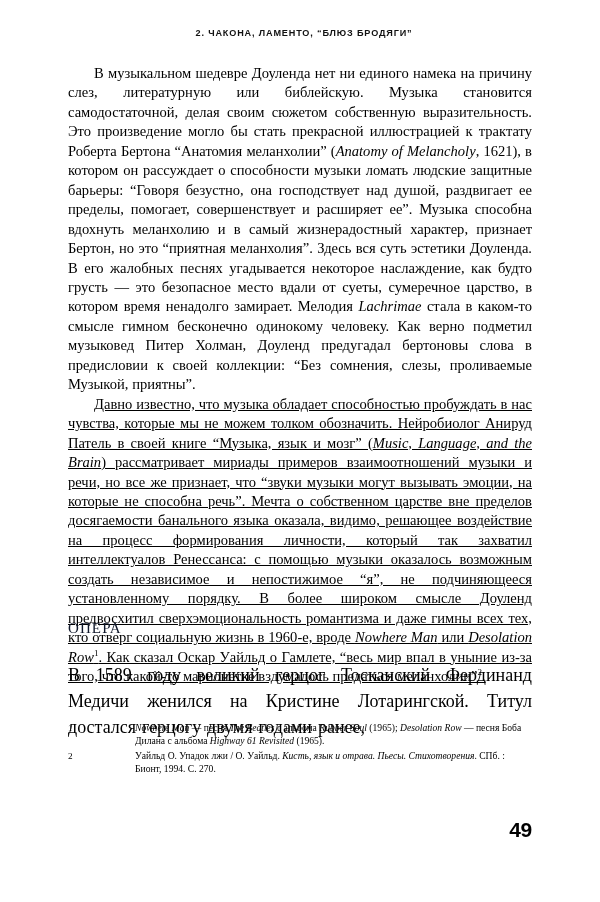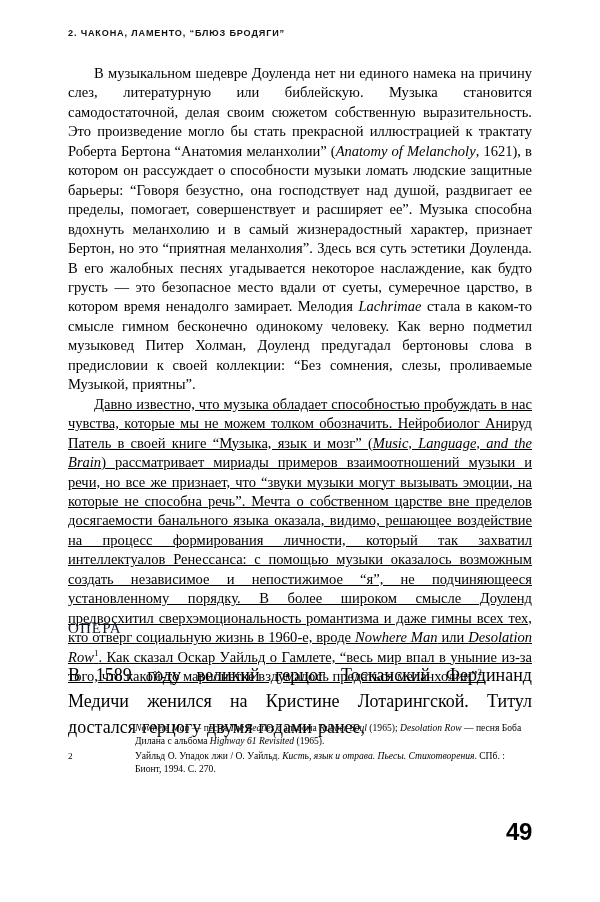--- a/index.html
+++ b/index.html
@@ -23,21 +23,21 @@
     height: 902px;
     background: #fff;
   }
 
   
   .running-head {
     position: absolute;
     top: 28px;
     left: 68px;
     right: 60px;
-    text-align: left;
+    text-align: center;
     font-family: "Liberation Sans", "DejaVu Sans", sans-serif;
     font-size: 9.1px;
     font-weight: 700;
     letter-spacing: 0.85px;
     color: #111;
     text-transform: uppercase;
     white-space: nowrap;
   }
 
   
@@ -129,21 +129,21 @@
   }
 
   
   .page-number {
     position: absolute;
     top: 818px;
     left: 68px;
     width: 464px;
     text-align: right;
     font-family: "Liberation Sans", "DejaVu Sans", sans-serif;
-    font-size: 24px;
+    font-size: 21px;
     font-weight: 700;
     letter-spacing: -0.3px;
   }
 </style>
 </head>
 <body>
 
 <div class="page">
 
   <div class="running-head">2. Чакона, Ламенто, “Блюз Бродяги”</div>

